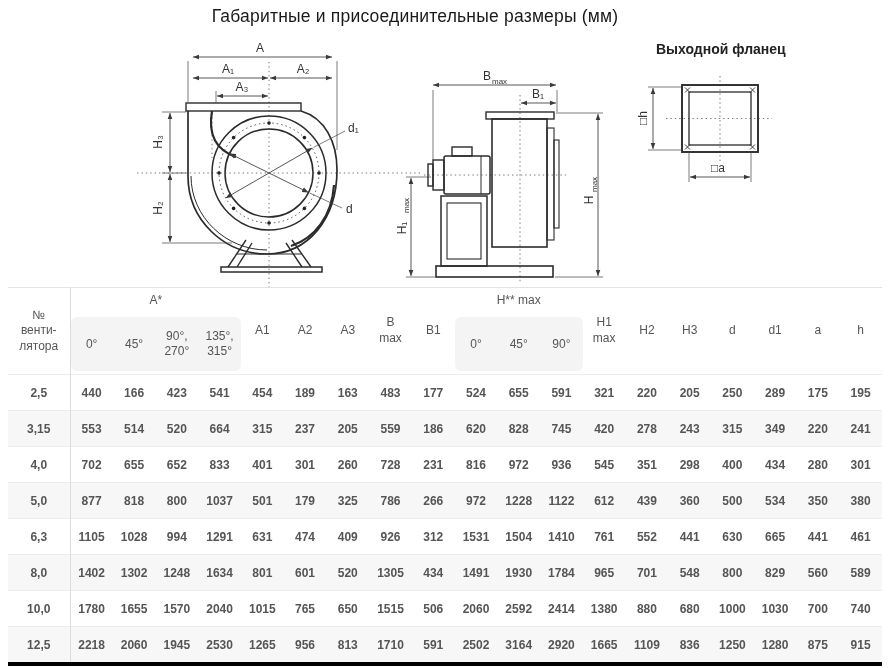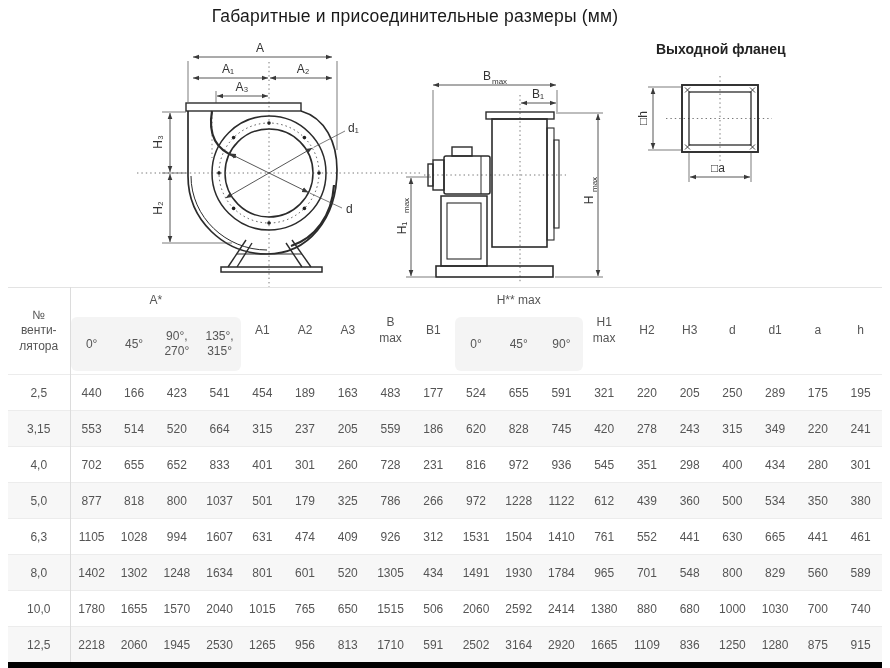--- a/index.html
+++ b/index.html
@@ -15,22 +15,22 @@
   table.dims{width:874px;margin:0 8px;border-collapse:collapse;table-layout:fixed;border-top:1px solid #e3e3e3;
              font-size:12px;color:#555;}
   table.dims col.c1col{width:62px;}
   thead td{text-align:center;vertical-align:middle;white-space:pre-line;line-height:1.3;padding:0;font-size:12px;color:#555;}
   thead tr.gr1 td{height:26px;}
   thead tr.gr2 td{height:60px;}
   td.c1{border-right:1px solid #dcdcdc;}
   .angbox{background:#f4f4f4;height:54px;display:flex;align-items:center;justify-content:center;white-space:pre-line;line-height:1.25;}
   .ang-first .angbox{border-radius:6px 0 0 6px;}
   .ang-last .angbox{border-radius:0 6px 6px 0;}
-  tbody tr{border-top:1px solid #ececec;}
-  tbody tr:last-child{border-bottom:6px solid #000000;}
+  tbody tr{border-top:1px solid #ececec;font-weight:bold;}
+  tbody tr:last-child{border-bottom:4px solid #000000;}
   tbody tr:nth-child(even){background:#f7f7f7;}
   tbody td{height:35px;text-align:center;vertical-align:middle;padding:0;}
 </style>
 </head>
 <body>
 
 <div class="title">Габаритные и присоединительные размеры (мм)</div>
 
 <svg class="drawings" width="890" height="252" viewBox="0 35 890 252">
   <defs>
@@ -328,21 +328,21 @@
         <td>500</td>
         <td>534</td>
         <td>350</td>
         <td>380</td>
       </tr>
       <tr>
         <td class="c1">6,3</td>
         <td>1105</td>
         <td>1028</td>
         <td>994</td>
-        <td>1607</td>
+        <td>1291</td>
         <td>631</td>
         <td>474</td>
         <td>409</td>
         <td>926</td>
         <td>312</td>
         <td>1531</td>
         <td>1504</td>
         <td>1410</td>
         <td>761</td>
         <td>552</td>

